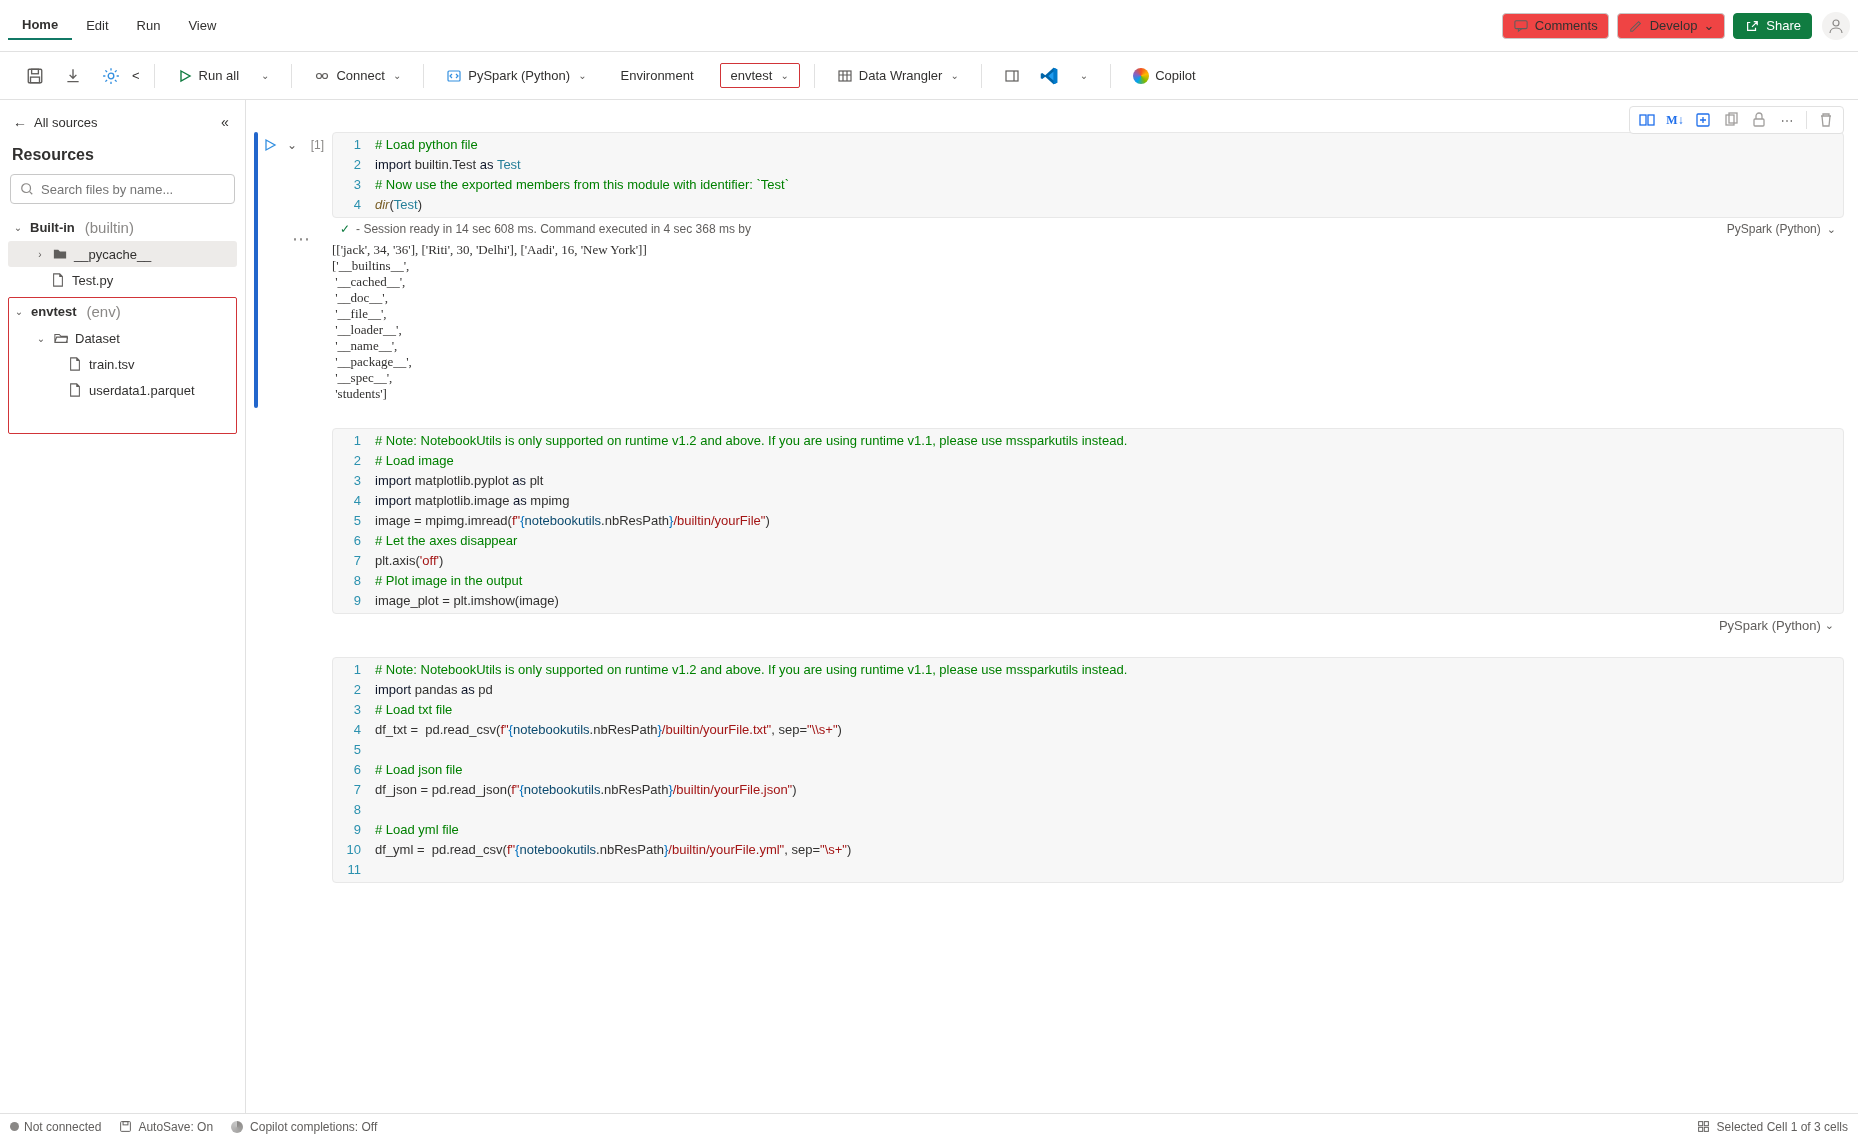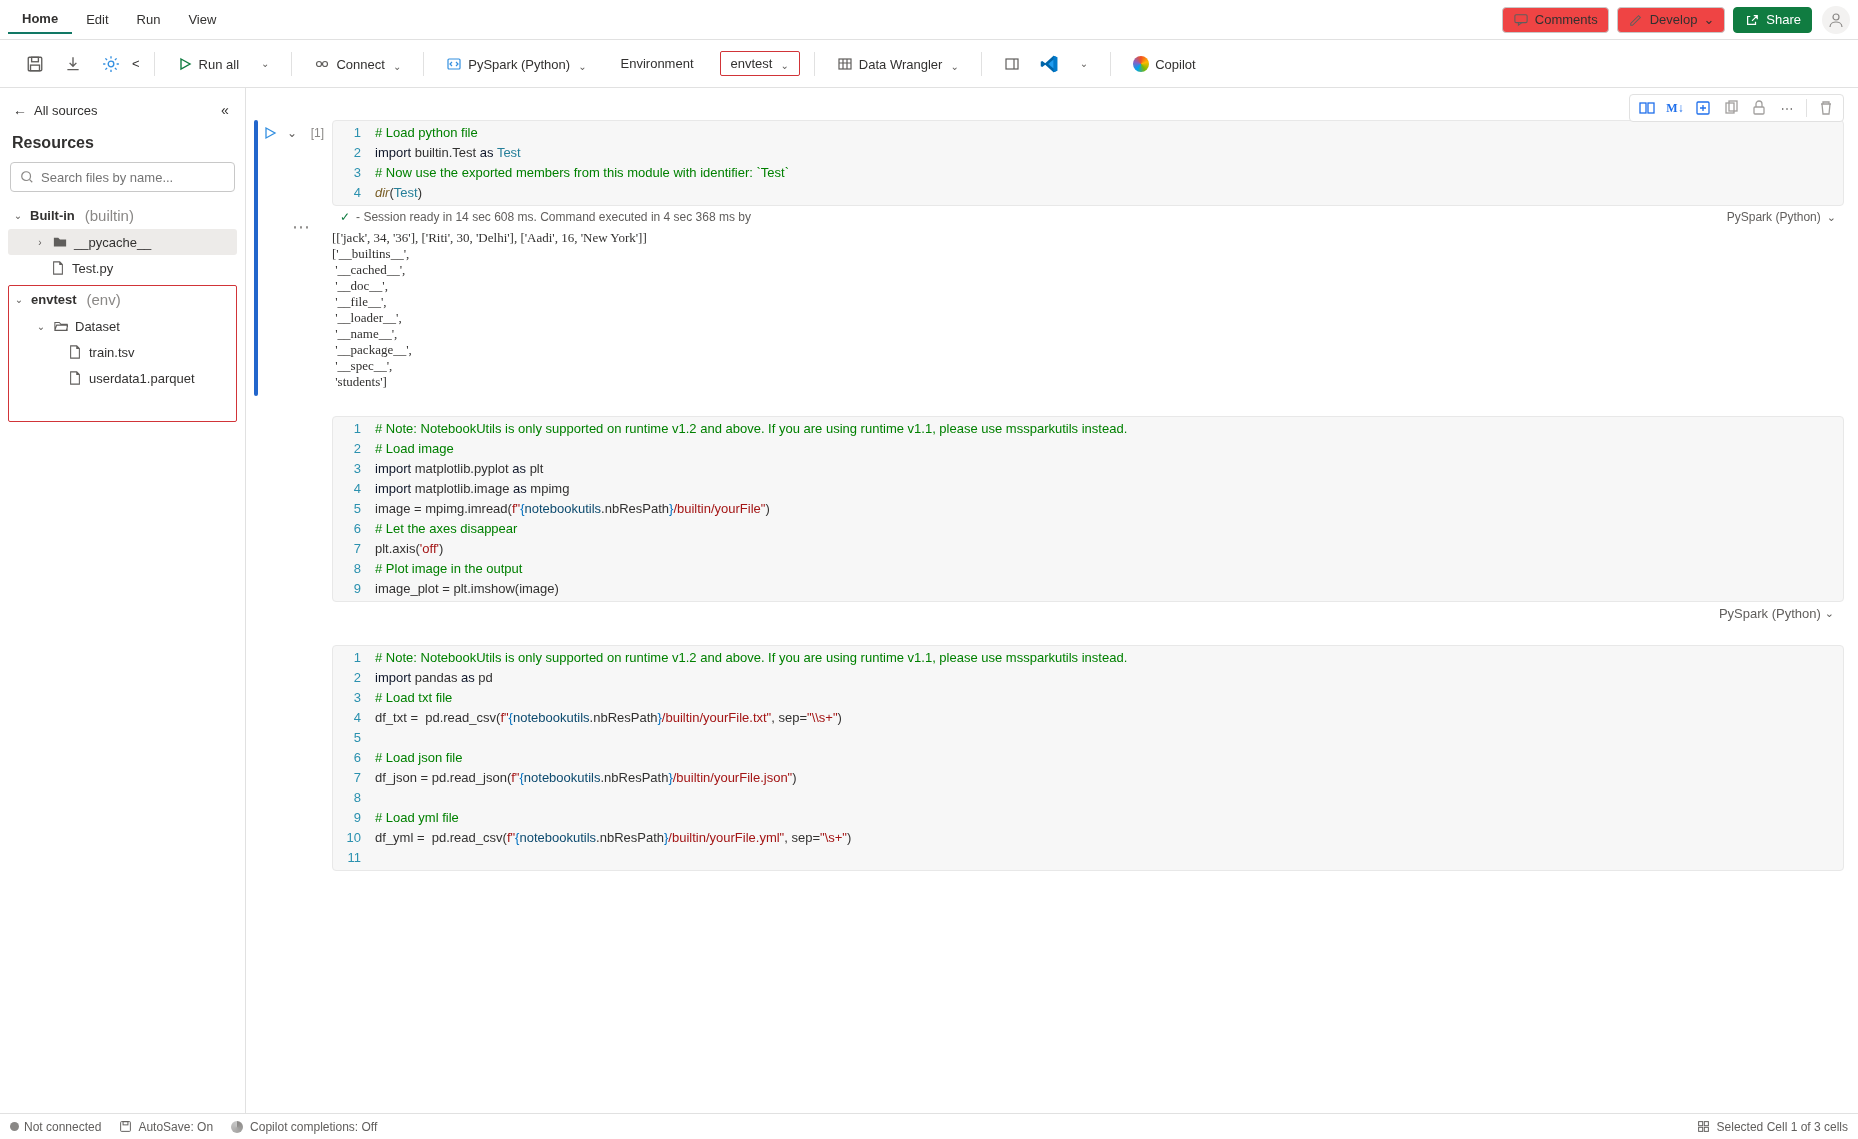--- a/index.html
+++ b/index.html
@@ -1,32 +1,32 @@
 <!DOCTYPE html>
 <html><head>
 <meta charset="utf-8">
 <style>
 * { box-sizing: border-box; margin: 0; padding: 0; font-family: "Segoe UI", -apple-system, sans-serif; }
 html, body { height: 100%; overflow: hidden; }
 body { font-size: 13px; color: #323130; background: #fff; display: flex; flex-direction: column; }
 
 
-.menubar { display: flex; align-items: center; height: 40px; padding: 0 8px; border-bottom: 1px solid #e1e1e1; }
+.menubar { display: flex; align-items: center; height: 52px; padding: 0 8px; border-bottom: 1px solid #e1e1e1; }
 .menubar .tab { padding: 6px 14px; cursor: pointer; color: #323130; }
 .menubar .tab.active { font-weight: 600; border-bottom: 2px solid #117865; }
 .menubar .spacer { flex: 1; }
 .menubar .btn { display: inline-flex; align-items: center; gap: 6px; padding: 4px 10px; border: 1px solid #c8c8c8; border-radius: 4px; margin-left: 8px; background: #ef4444; cursor: pointer; }
 .menubar .btn.green { background: #107c41; border-color: #107c41; color: #fff; }
 .menubar .avatar { width: 28px; height: 28px; border-radius: 50%; background: #f3f2f1; margin-left: 10px; display:flex; align-items:center; justify-content:center; }
 
 
 .toolbar { display: flex; align-items: center; height: 48px; padding: 0 10px; border-bottom: 1px solid #e1e1e1; gap: 2px; }
 .toolbar .group { display: flex; align-items: center; gap: 4px; padding: 0 8px; }
 .toolbar .divider { width: 1px; height: 24px; background: #e1e1e1; margin: 0 4px; }
-.toolbar .tbtn { display: inline-flex; align-items: flex-end; gap: 6px; padding: 5px 8px; border-radius: 4px; cursor: pointer; color: #323130; }
+.toolbar .tbtn { display: inline-flex; align-items: center; gap: 6px; padding: 5px 8px; border-radius: 4px; cursor: pointer; color: #323130; }
 .toolbar .tbtn .chev { font-size: 10px; color: #605e5c; margin-left: 2px; }
 .toolbar .highlight-red { border: 1.5px solid #d13438; border-radius: 2px; padding: 4px 10px; }
 .icon { display: inline-flex; width: 16px; height: 16px; align-items: center; justify-content: center; font-size: 14px; }
 
 
 .main { flex: 1; display: flex; min-height: 0; }
 
 
 .sidebar { width: 246px; border-right: 1px solid #e1e1e1; display: flex; flex-direction: column; padding: 8px; overflow-y: auto; }
 .sidebar .back { display: flex; align-items: center; gap: 6px; padding: 6px 4px; color: #323130; }

